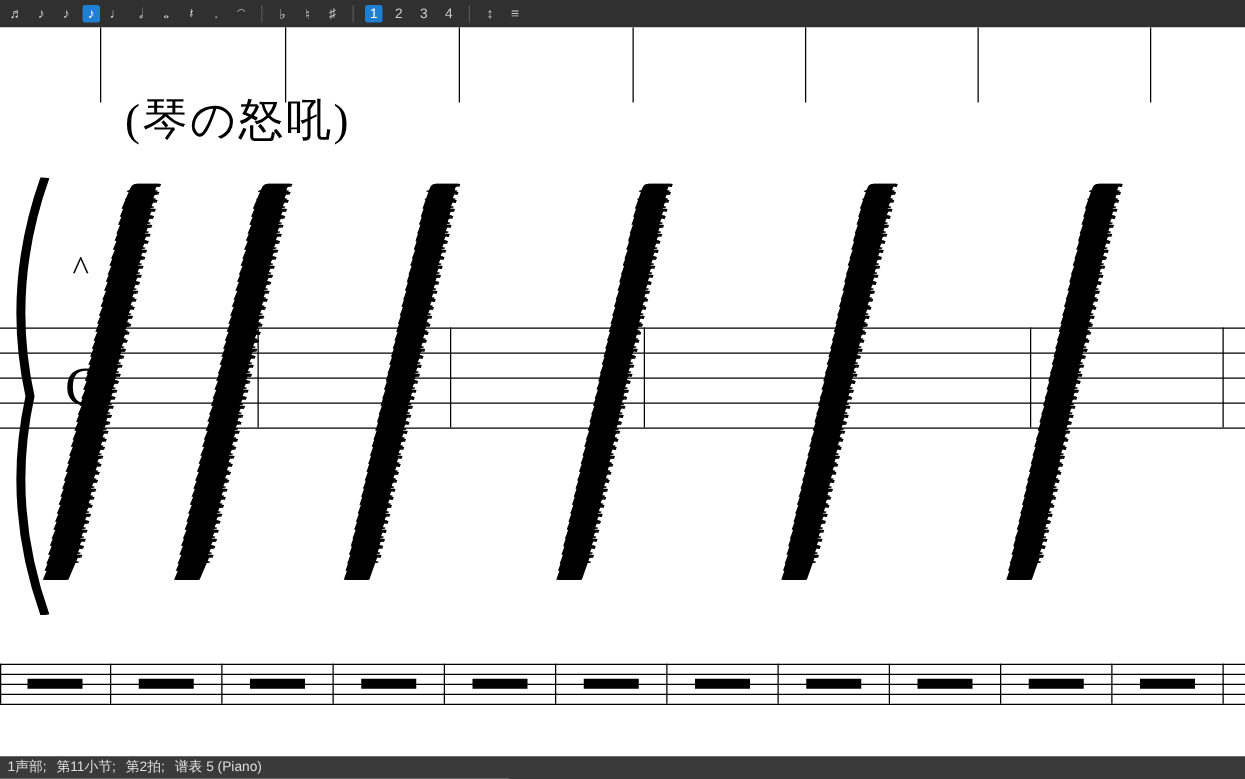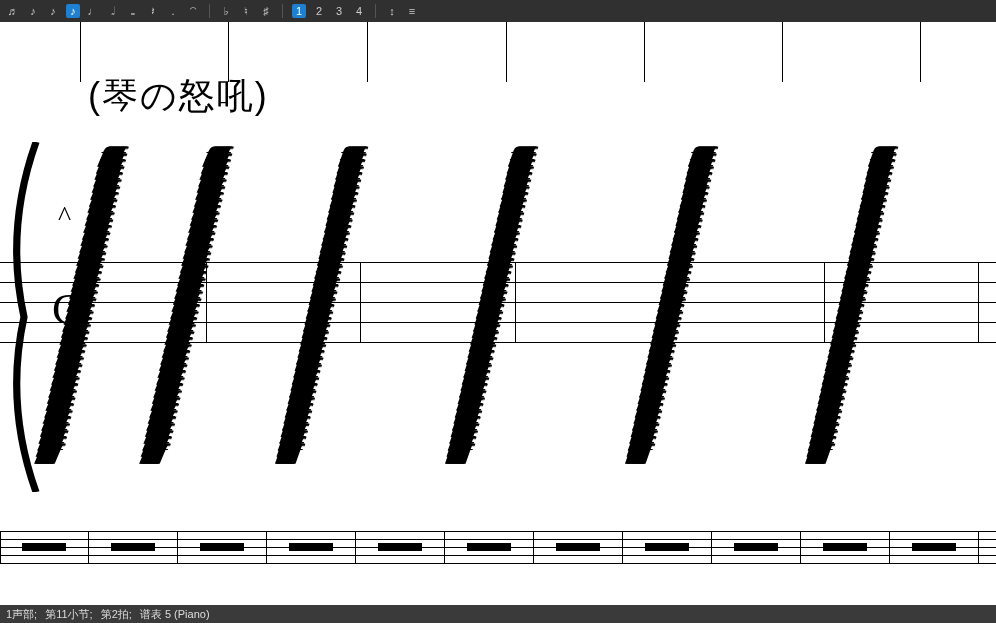--- a/index.html
+++ b/index.html
@@ -7,21 +7,21 @@
   #toolbar{height:22px;background:#303030;display:flex;align-items:center;padding:0 6px;gap:6px}
   .tb-item{width:14px;height:14px;display:flex;align-items:center;justify-content:center;color:#ccc;font-size:11px;cursor:pointer}
   .tb-active{background:#1f7fd0;border-radius:2px;color:#fff}
   .tb-sep{width:1px;height:14px;background:#555;margin:0 3px}
   
   #page{position:absolute;left:0;right:0;top:22px;bottom:18px;background:#fff}
   
   .barline{position:absolute;background:#000;width:1px}
   #top-bars{position:absolute;left:80px;right:0;top:0;height:60px}
   
-  #subtitle{position:absolute;left:88px;top:50px;font-family:Liberation Sans, sans-serif;font-size:36px;color:#000;letter-spacing:2px}
+  #subtitle{position:absolute;left:100px;top:50px;font-family:Liberation Serif, serif;font-size:36px;color:#000;letter-spacing:2px}
   /* main staff system */
   #main-system{position:absolute;left:0;right:0;top:240px;height:100px}
   .hline{position:absolute;left:0;right:0;height:1px;background:#000}
   #brace{position:absolute;left:0;top:120px;height:350px;width:48px;font-family:serif}
   /* dynamics overlay mass */
   #dyn-mass{position:absolute;left:40px;top:130px;right:40px;height:340px;pointer-events:none}
   .dyn-col{position:absolute;top:0;bottom:0;font-family:\"Times New Roman\",serif;font-style:italic;font-weight:bold;color:#000;pointer-events:none;line-height:.3;letter-spacing:-6px}
   .dyn-col span{display:block;font-size:22px;white-space:nowrap;transform:skewX(-12deg)}
   /* bottom percussion line */
   #perc{position:absolute;left:0;right:0;bottom:40px;height:34px}

